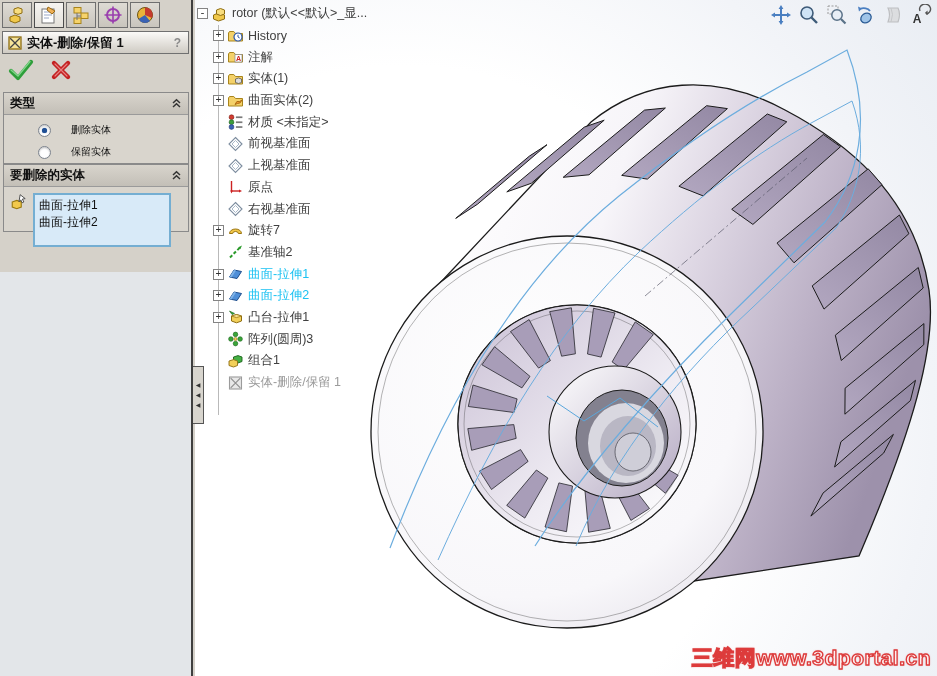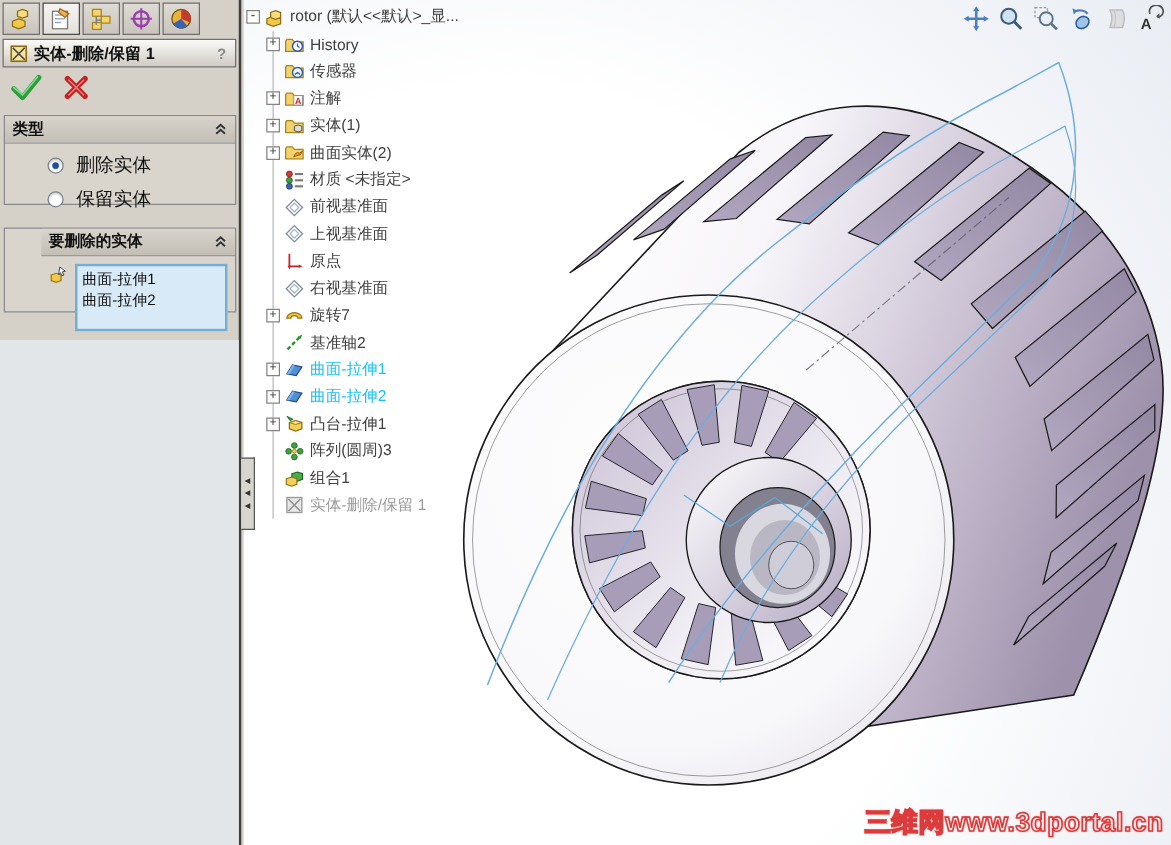--- a/index.html
+++ b/index.html
@@ -20,25 +20,25 @@
                  background:linear-gradient(#fbfaf8,#cfcbc3); border:1px solid #707070;
                  display:flex; align-items:center; padding:0 4px; gap:4px; }
   .pm-title { font-size:13px; font-weight:bold; color:#111; flex:1; white-space:nowrap; }
   .pm-help { font-size:12px; font-weight:bold; color:#8a8a8a; padding:0 3px; cursor:default; }
 
   .pm-okrow { position:absolute; left:8px; top:58px; display:flex; gap:16px; align-items:center; }
   .pm-okrow svg { display:block; }
 
   .grp { position:absolute; left:3px; width:186px; border:1px solid #8a8a8a; background:#d9d5cd; }
   .grp-type { top:92px; height:72px; }
-  .grp-bodies { top:182px; height:68px;padding-left:29px; }
+  .grp-bodies { top:164px; height:68px; }
   .grp-head { height:22px; background:linear-gradient(#d8d4cc,#c3bfb7); border-bottom:1px solid #9a9a9a;
               display:flex; align-items:center; padding:0 6px; }
   .grp-title { font-size:12.5px; font-weight:bold; color:#111; flex:1; }
-  .radio-row { display:flex; align-items:center; gap:10px; margin:8px 0 0 34px; font-size:15px; color:#111; }
+  .radio-row { display:flex; align-items:center; gap:20px; margin:8px 0 0 34px; font-size:10px; color:#111; }
   .rb { width:13px; height:13px; border-radius:50%; background:#fff; border:1px solid #7b828c;
         box-shadow:inset 0 1px 2px rgba(0,0,0,.25); position:relative; flex:0 0 auto; }
   .rb.sel::after { content:""; position:absolute; left:3px; top:3px; width:5px; height:5px;
                    border-radius:50%; background:#1f4f94; box-shadow:0 0 1px #1f4f94; }
   .grp-bodies-body { display:flex; padding:6px 6px 0 6px; gap:5px; }
   .sel-list { width:138px; height:54px; background:#d8eaf8; border:2px solid #74aed2;
               font-size:12px; color:#111; padding:2px 4px; line-height:17px; overflow:hidden; }
 
   .pm-splitter { position:absolute; left:193px; top:366px; width:11px; height:58px;
                  background:#d8d5ce; border:1px solid #555; border-left:none;
@@ -308,27 +308,20 @@
     </div>
 
     <div class="trow child">
       <span class="expbox">+</span>
       <svg class="ti">
           <use href="#i-hist"></use>
         </svg>
       <span class="tlabel">History</span>
     </div>
     <div class="trow child">
-      <span class="expbox none"></span>
-      <svg class="ti">
-          <use href="#i-sens"></use>
-        </svg>
-      <span class="tlabel">传感器</span>
-    </div>
-    <div class="trow child">
       <span class="expbox">+</span>
       <svg class="ti">
           <use href="#i-ann"></use>
         </svg>
       <span class="tlabel">注解</span>
     </div>
     <div class="trow child">
       <span class="expbox">+</span>
       <svg class="ti">
           <use href="#i-solidf"></use>

